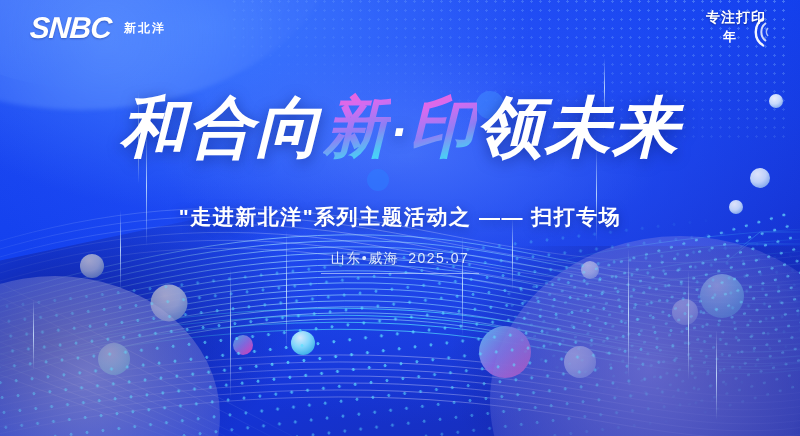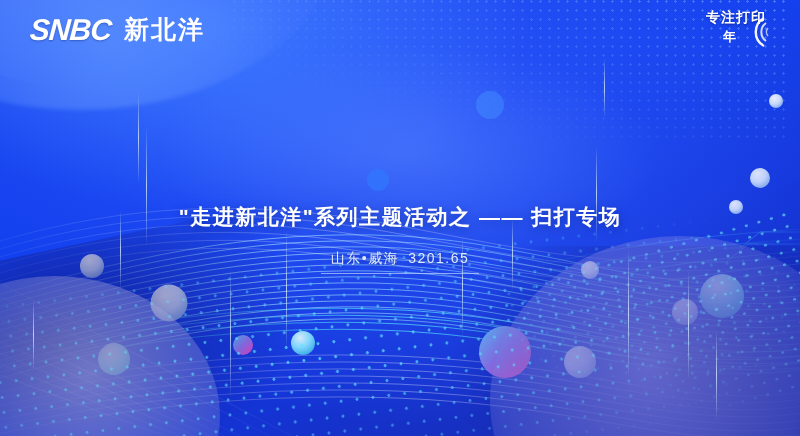--- a/index.html
+++ b/index.html
@@ -91,21 +91,21 @@
     position:absolute;left:30px;top:13px;display:flex;align-items:center;gap:13px;
   }
   .logo-mark{
     font-size:30px;font-weight:bold;font-style:italic;letter-spacing:-1px;
     color:#ffffff;line-height:1;
     font-family:"Liberation Sans","DejaVu Sans",sans-serif;
     transform:skewX(-4deg);
     text-shadow:0 1px 2px rgba(0,20,90,.35);
   }
   .logo-cn{
-    font-size:25px;font-weight:bold;color:#ffffff;letter-spacing:2px;
+    font-size:12px;font-weight:bold;color:#ffffff;letter-spacing:2px;
     font-family:"Liberation Sans","DejaVu Sans",sans-serif;
     text-align:center;
   }
 
   .badge30{
     position:absolute;right:18px;top:10px;width:92px;text-align:center;color:#fff;
   }
   .badge30 .b-top{
     font-size:14px;font-weight:bold;letter-spacing:1px;line-height:1.1;
     text-shadow:0 1px 2px rgba(0,15,80,.5);
@@ -339,22 +339,25 @@
     <div class="b-num">
       <span class="b-year">年</span>
     </div>
     <svg class="badge-rings" viewBox="0 0 40 40">
       <path d="M30 6 A16 16 0 0 0 30 34" fill="none" stroke="#ffffff" stroke-width="2.4" opacity=".95"></path>
       <path d="M32 11 A11 11 0 0 0 32 29" fill="none" stroke="#ffffff" stroke-width="2" opacity=".8"></path>
       <path d="M34 16 A6 6 0 0 0 34 24" fill="none" stroke="#ffffff" stroke-width="1.6" opacity=".65"></path>
     </svg>
   </div>
 
+  <div class="title">
+    <span>和合向</span><span class="grad">新</span><span class="dot">·</span><span class="grad">印</span><span>领未来</span>
+  </div>
 
   <div class="subtitle">"走进新北洋"系列主题活动之 —— 扫打专场</div>
 
   <div class="dateline">
     <span class="dl-inner">
-      <span>山东•威海</span><span class="dl-date">3201.65</span>
+      <span>山东•威海</span><span class="dl-date">2025.07</span>
     </span>
   </div>
 
 </div>
 
 </body></html>

